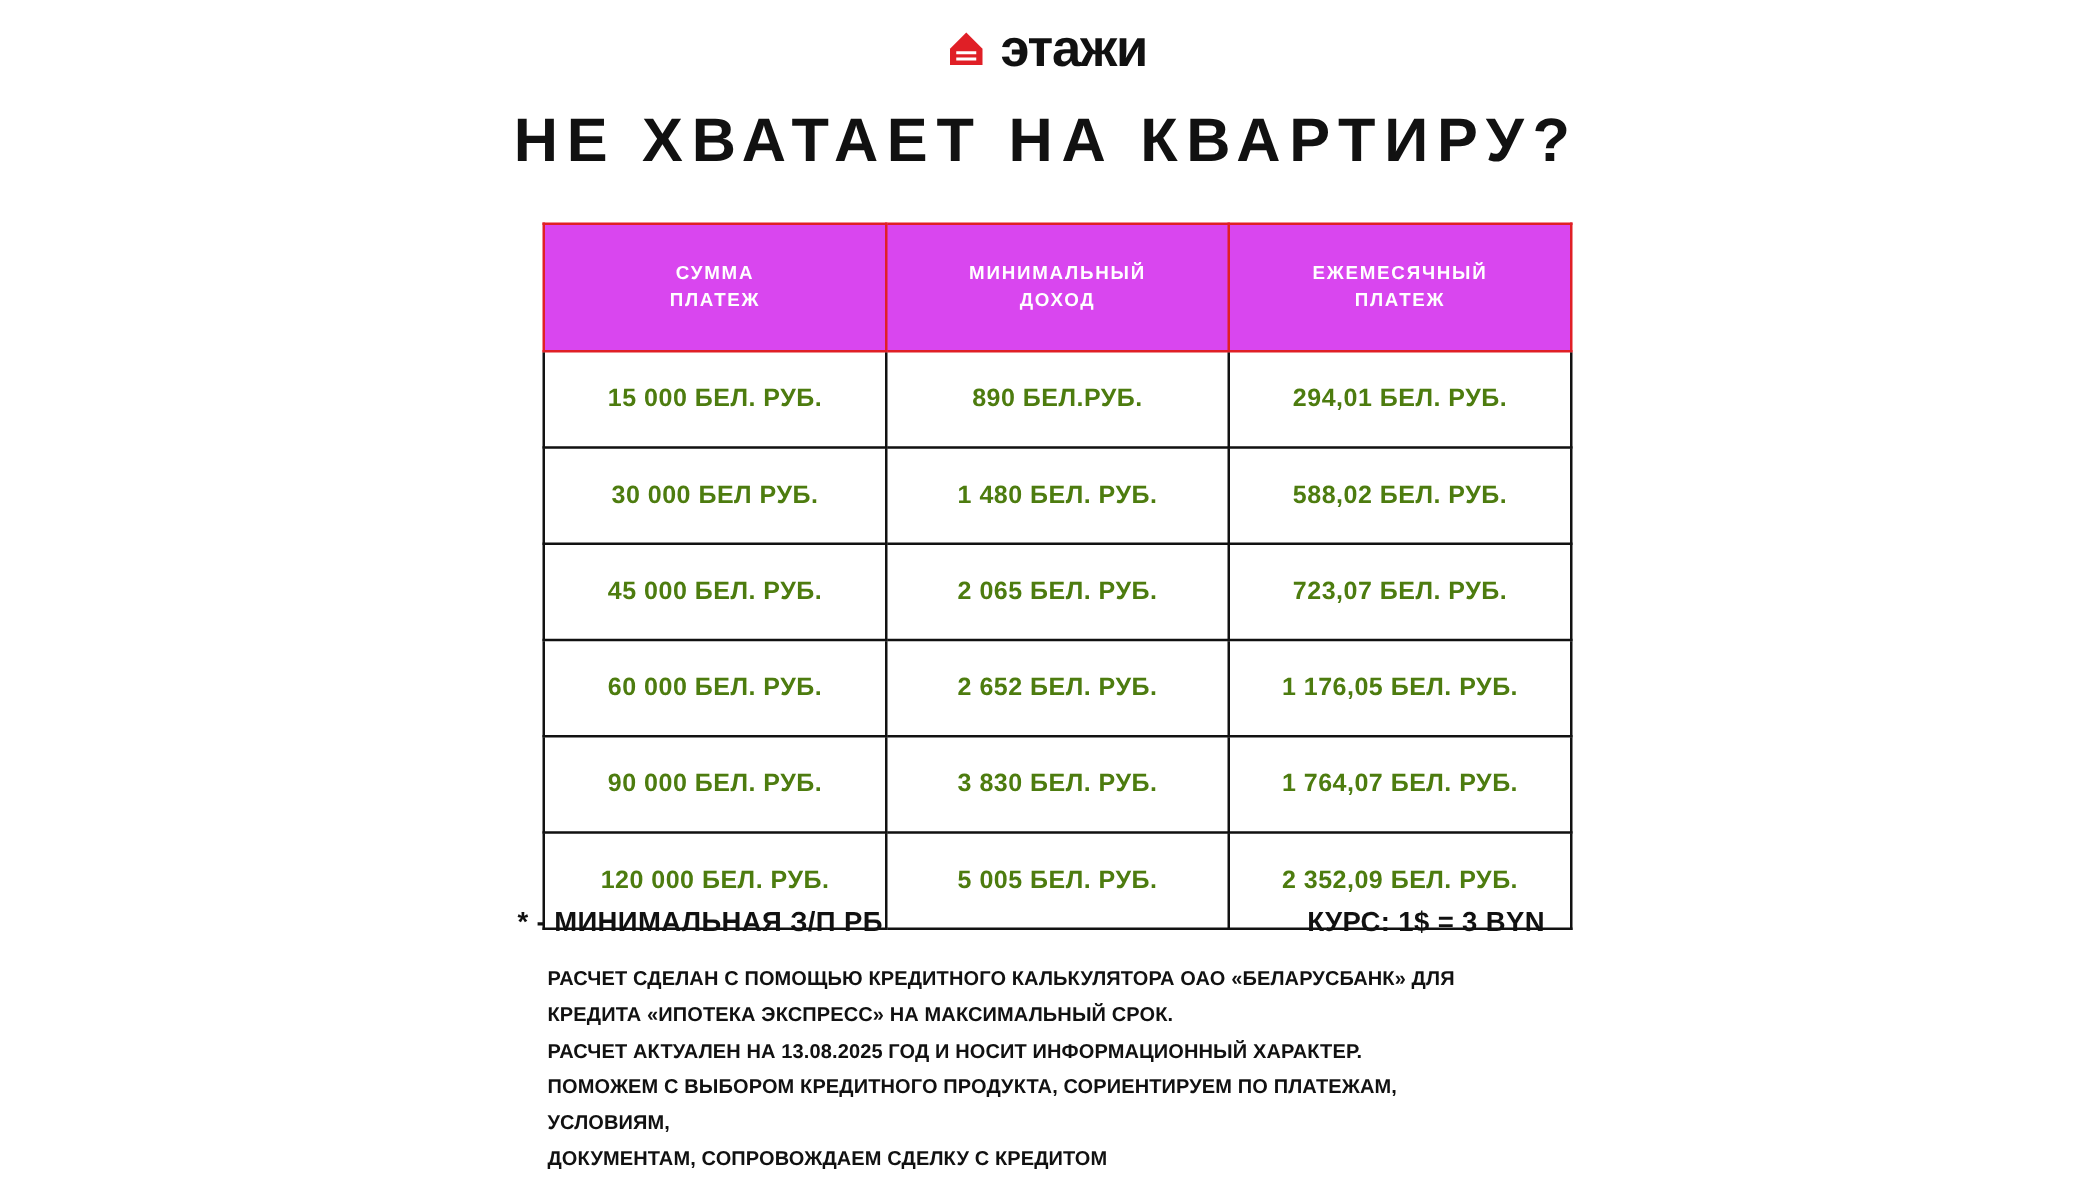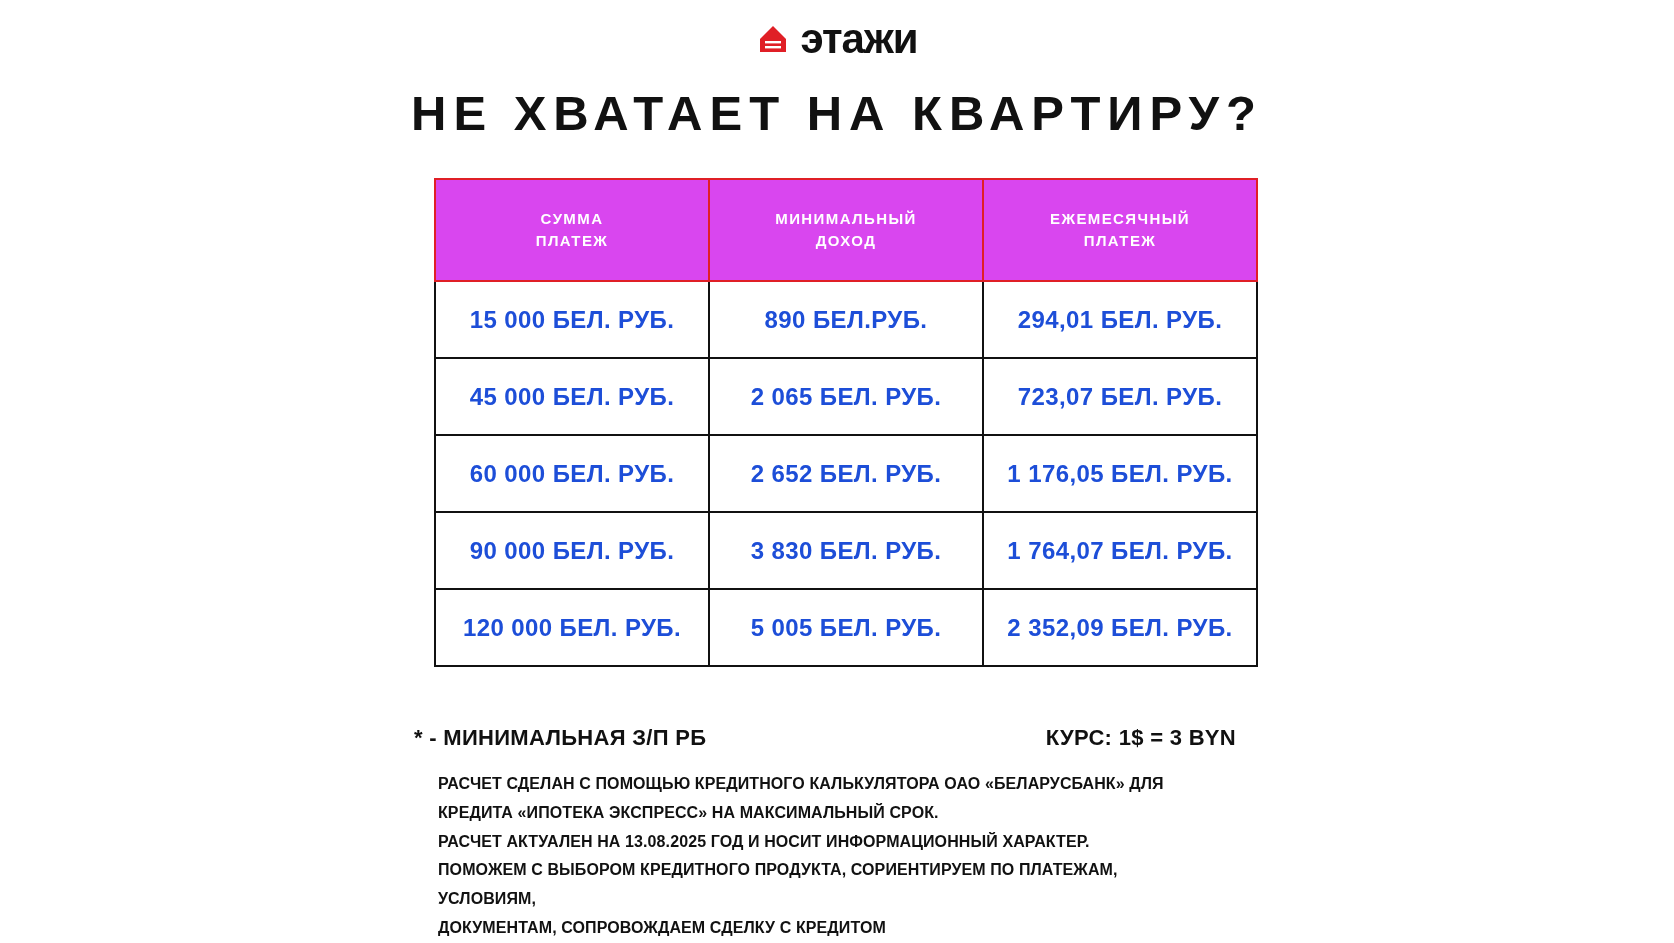--- a/index.html
+++ b/index.html
@@ -86,23 +86,23 @@
     color: #ffffff;
     font-size: 15px;
     font-weight: bold;
     letter-spacing: 1.4px;
     line-height: 1.45;
     height: 88px;
     padding: 6px 8px;
   }
   table.rate-table td {
     height: 73px;
-    font-size: 24px;
-    font-weight: bold;
-    color: #1d4ed8;
+    font-size: 20px;
+    font-weight: bold;
+    color: #4d7c0f;
     letter-spacing: 0.4px;
   }
   .col-1 { width: 274px; }
   .col-2 { width: 274px; }
   .col-3 { width: 274px; }
 
   
   .note-row {
     position: absolute;
     top: 725px;
@@ -176,20 +176,25 @@
           </th>
         </tr>
       </thead>
       <tbody>
         <tr>
           <td>15 000 БЕЛ. РУБ.</td>
           <td>890 БЕЛ.РУБ.</td>
           <td>294,01 БЕЛ. РУБ.</td>
         </tr>
         <tr>
+          <td>30 000 БЕЛ РУБ.</td>
+          <td>1 480 БЕЛ. РУБ.</td>
+          <td>588,02 БЕЛ. РУБ.</td>
+        </tr>
+        <tr>
           <td>45 000 БЕЛ. РУБ.</td>
           <td>2 065 БЕЛ. РУБ.</td>
           <td>723,07 БЕЛ. РУБ.</td>
         </tr>
         <tr>
           <td>60 000 БЕЛ. РУБ.</td>
           <td>2 652 БЕЛ. РУБ.</td>
           <td>1 176,05 БЕЛ. РУБ.</td>
         </tr>
         <tr>

